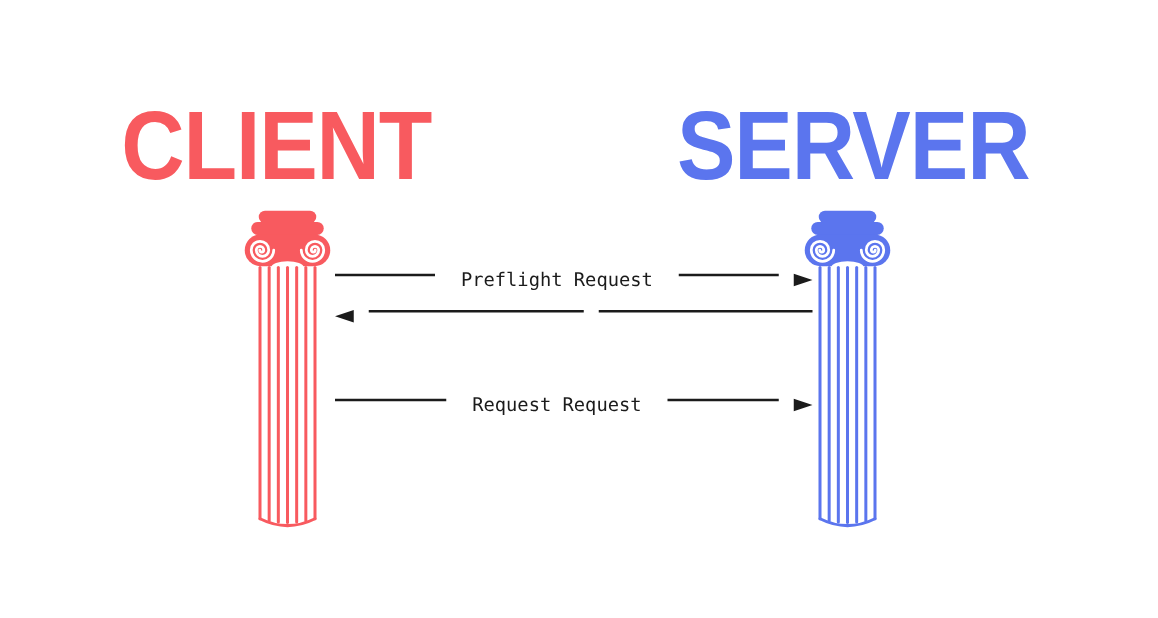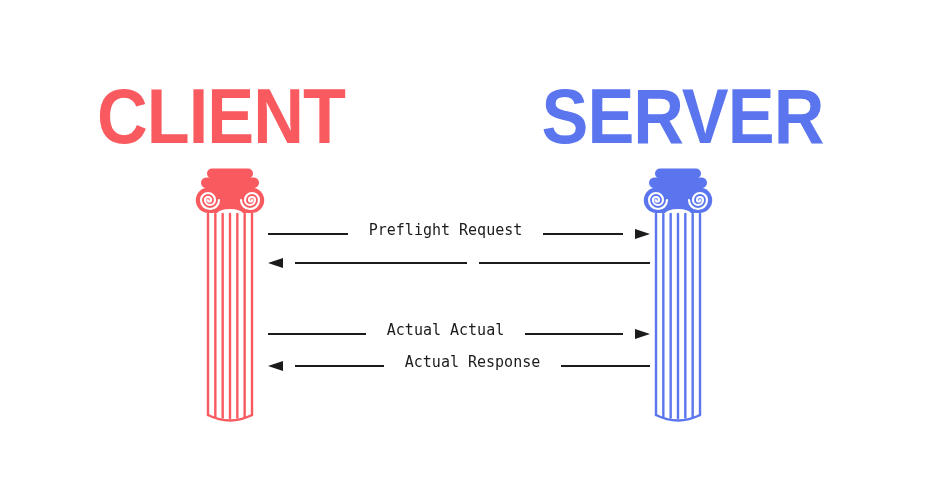--- a/index.html
+++ b/index.html
@@ -13,21 +13,21 @@
     transform:scaleX(.9);transform-origin:center;
     user-select:none;
   }
   .actor-title.client{left:66px;top:77px;}
   .actor-title.server{left:526px;top:77px;}
   .column{position:absolute;width:70px;height:262px;display:block;}
   .column.client{left:195px;top:167px;}
   .column.server{left:643px;top:167px;}
   .msg{
     position:absolute;left:268px;width:382px;height:30px;
-    display:flex;align-items:center;
+    display:flex;align-items:flex-start;
     font-family:"DejaVu Sans Mono","Liberation Mono",monospace;
     font-size:15px;
     gap:12px;
   }
   .msg .seg{flex:1;height:0;border-top:2.6px solid currentColor;}
   .msg .lbl{position:relative;top:-4px;padding:0 9px;white-space:nowrap;}
   .head{width:0;height:0;flex:0 0 auto;}
   .head.r{border-left:15px solid currentColor;border-top:5px solid transparent;border-bottom:5px solid transparent;}
   .head.l{border-right:15px solid currentColor;border-top:5px solid transparent;border-bottom:5px solid transparent;}
   .m0{top:219px}.m1{top:248px}.m2{top:319px}.m3{top:351px}
@@ -85,25 +85,19 @@
   </div>
 
   <div class="msg m1" style="color: rgb(27, 27, 27);">
     <span class="head l"></span>
     <span class="seg"></span>
     <span class="seg"></span>
   </div>
 
   <div class="msg m2" style="color: rgb(27, 27, 27);">
     <span class="seg"></span>
-    <span class="lbl">Actual Actual</span>
+    <span class="lbl">Request Request</span>
     <span class="seg"></span>
     <span class="head r"></span>
   </div>
 
-  <div class="msg m3" style="color: rgb(27, 27, 27);">
-    <span class="head l"></span>
-    <span class="seg"></span>
-    <span class="lbl">Actual Response</span>
-    <span class="seg"></span>
-  </div>
 
 </div>
 
 </body></html>

